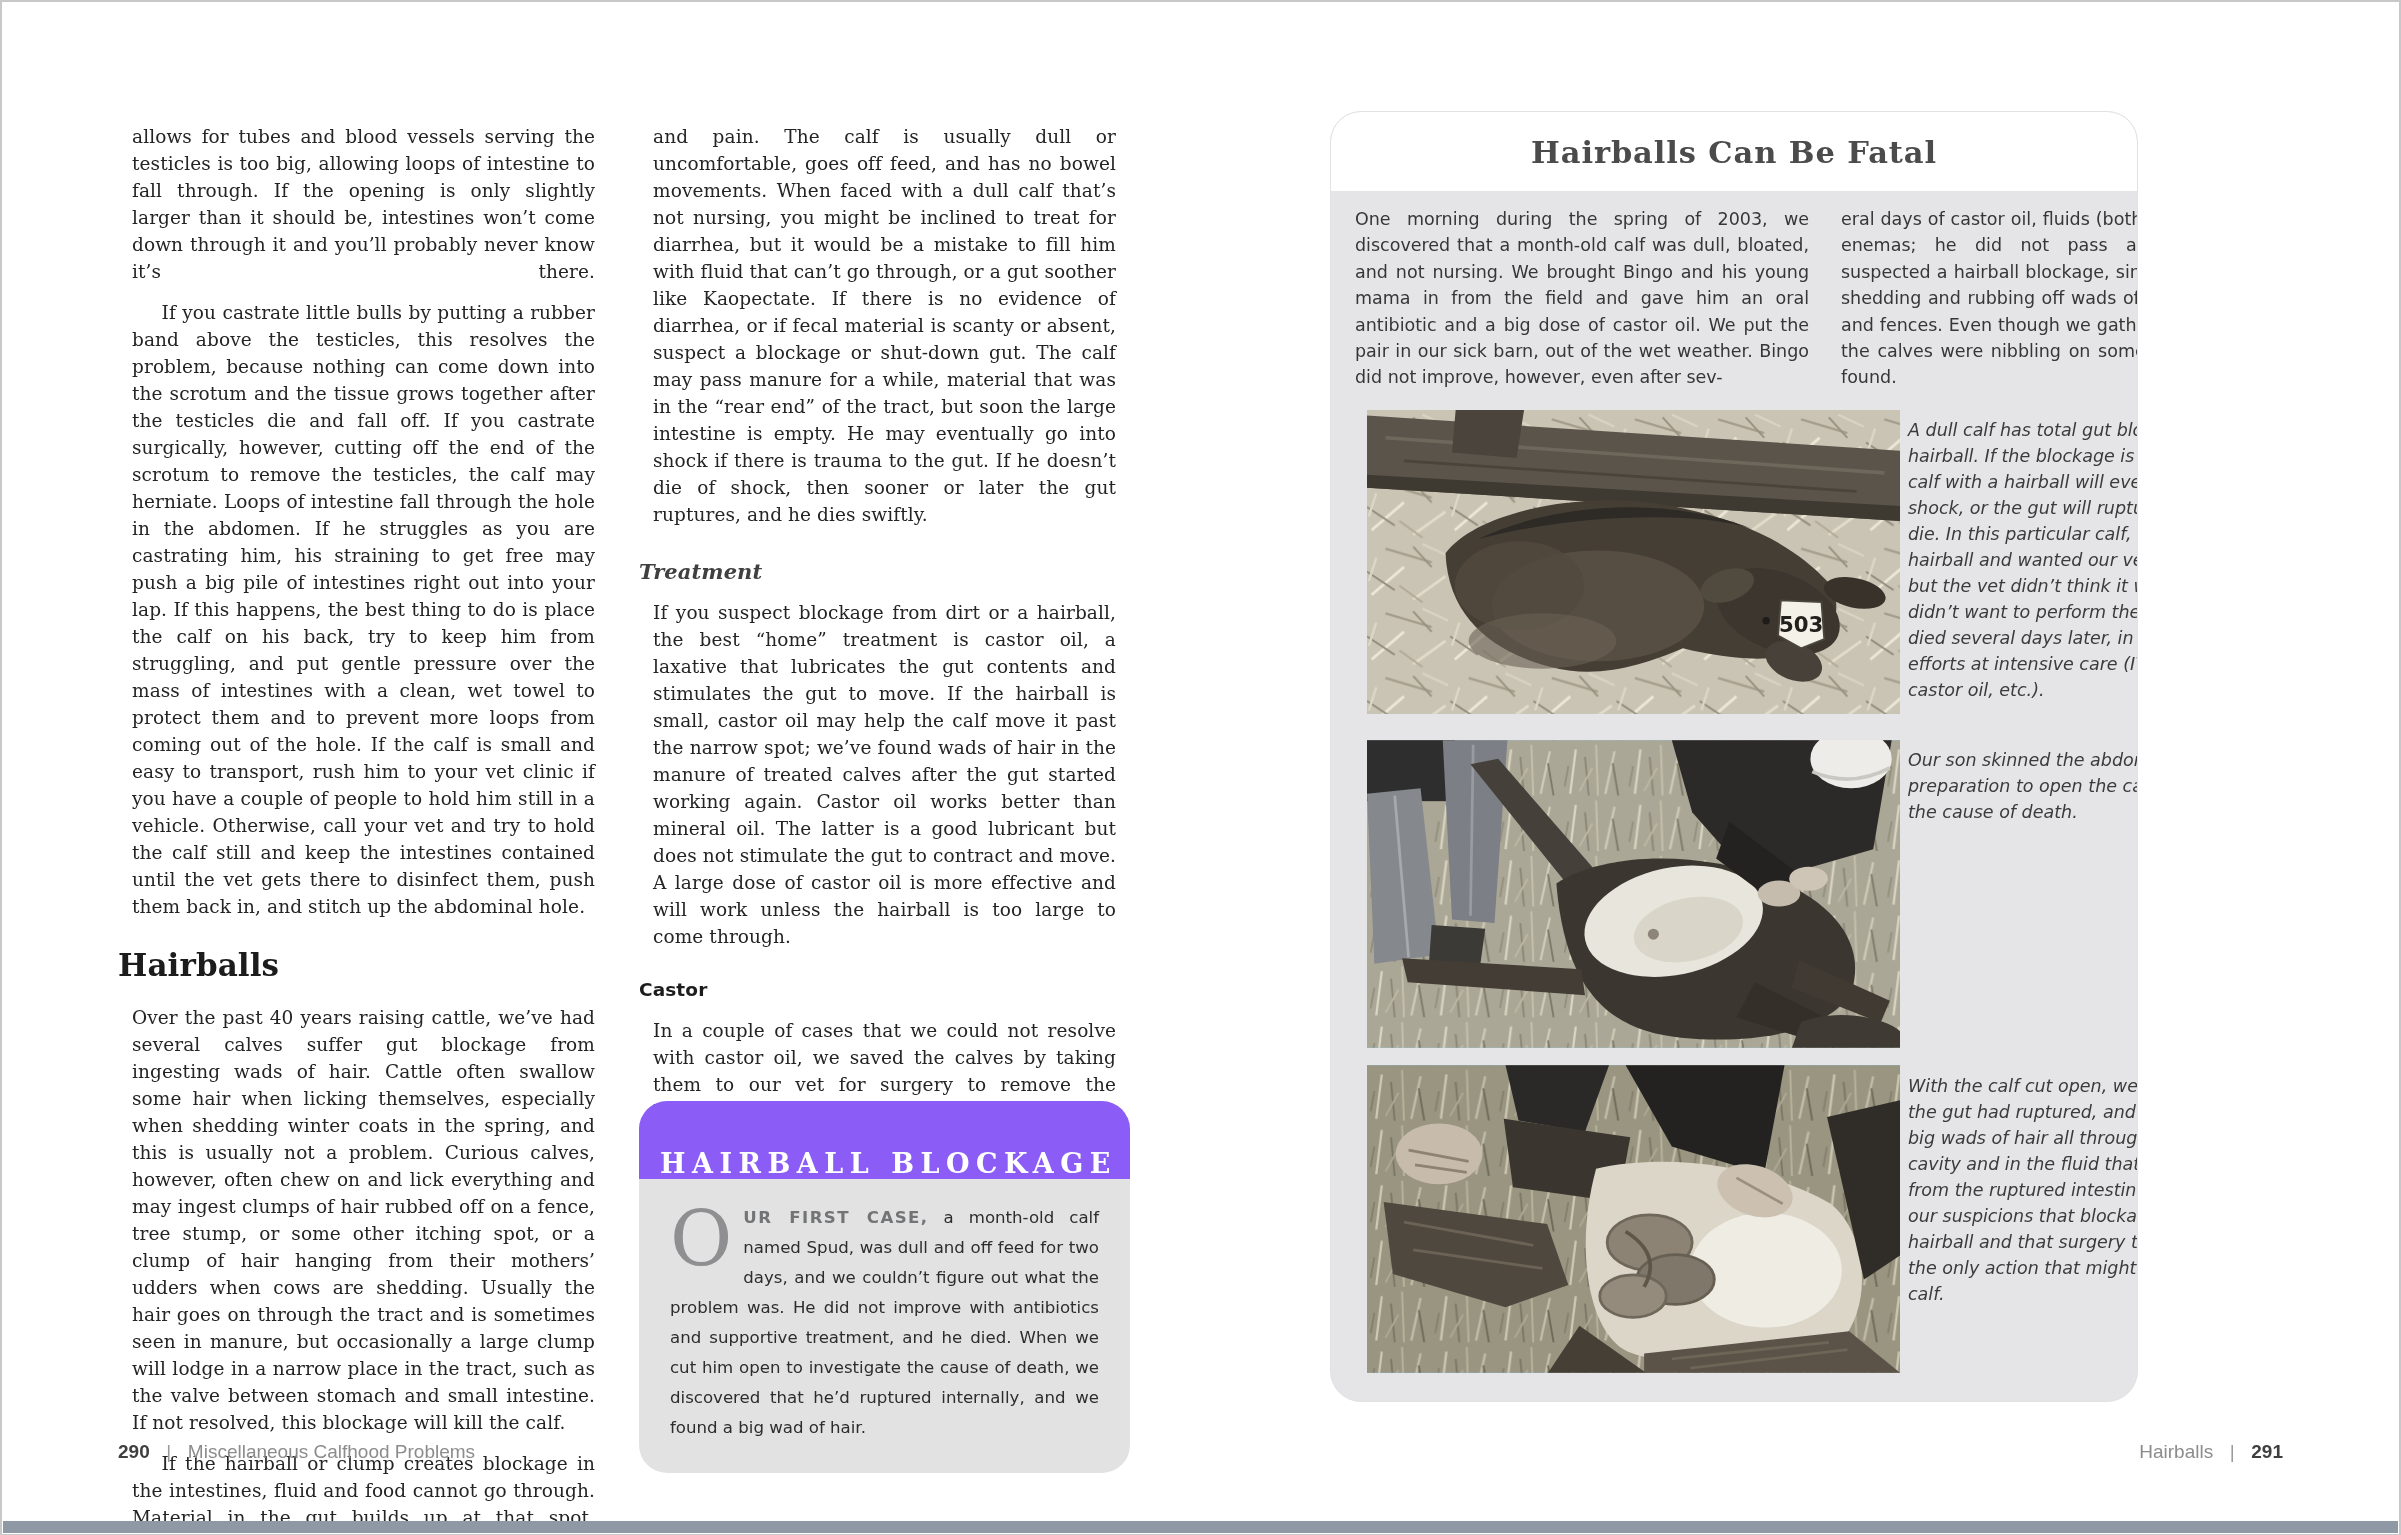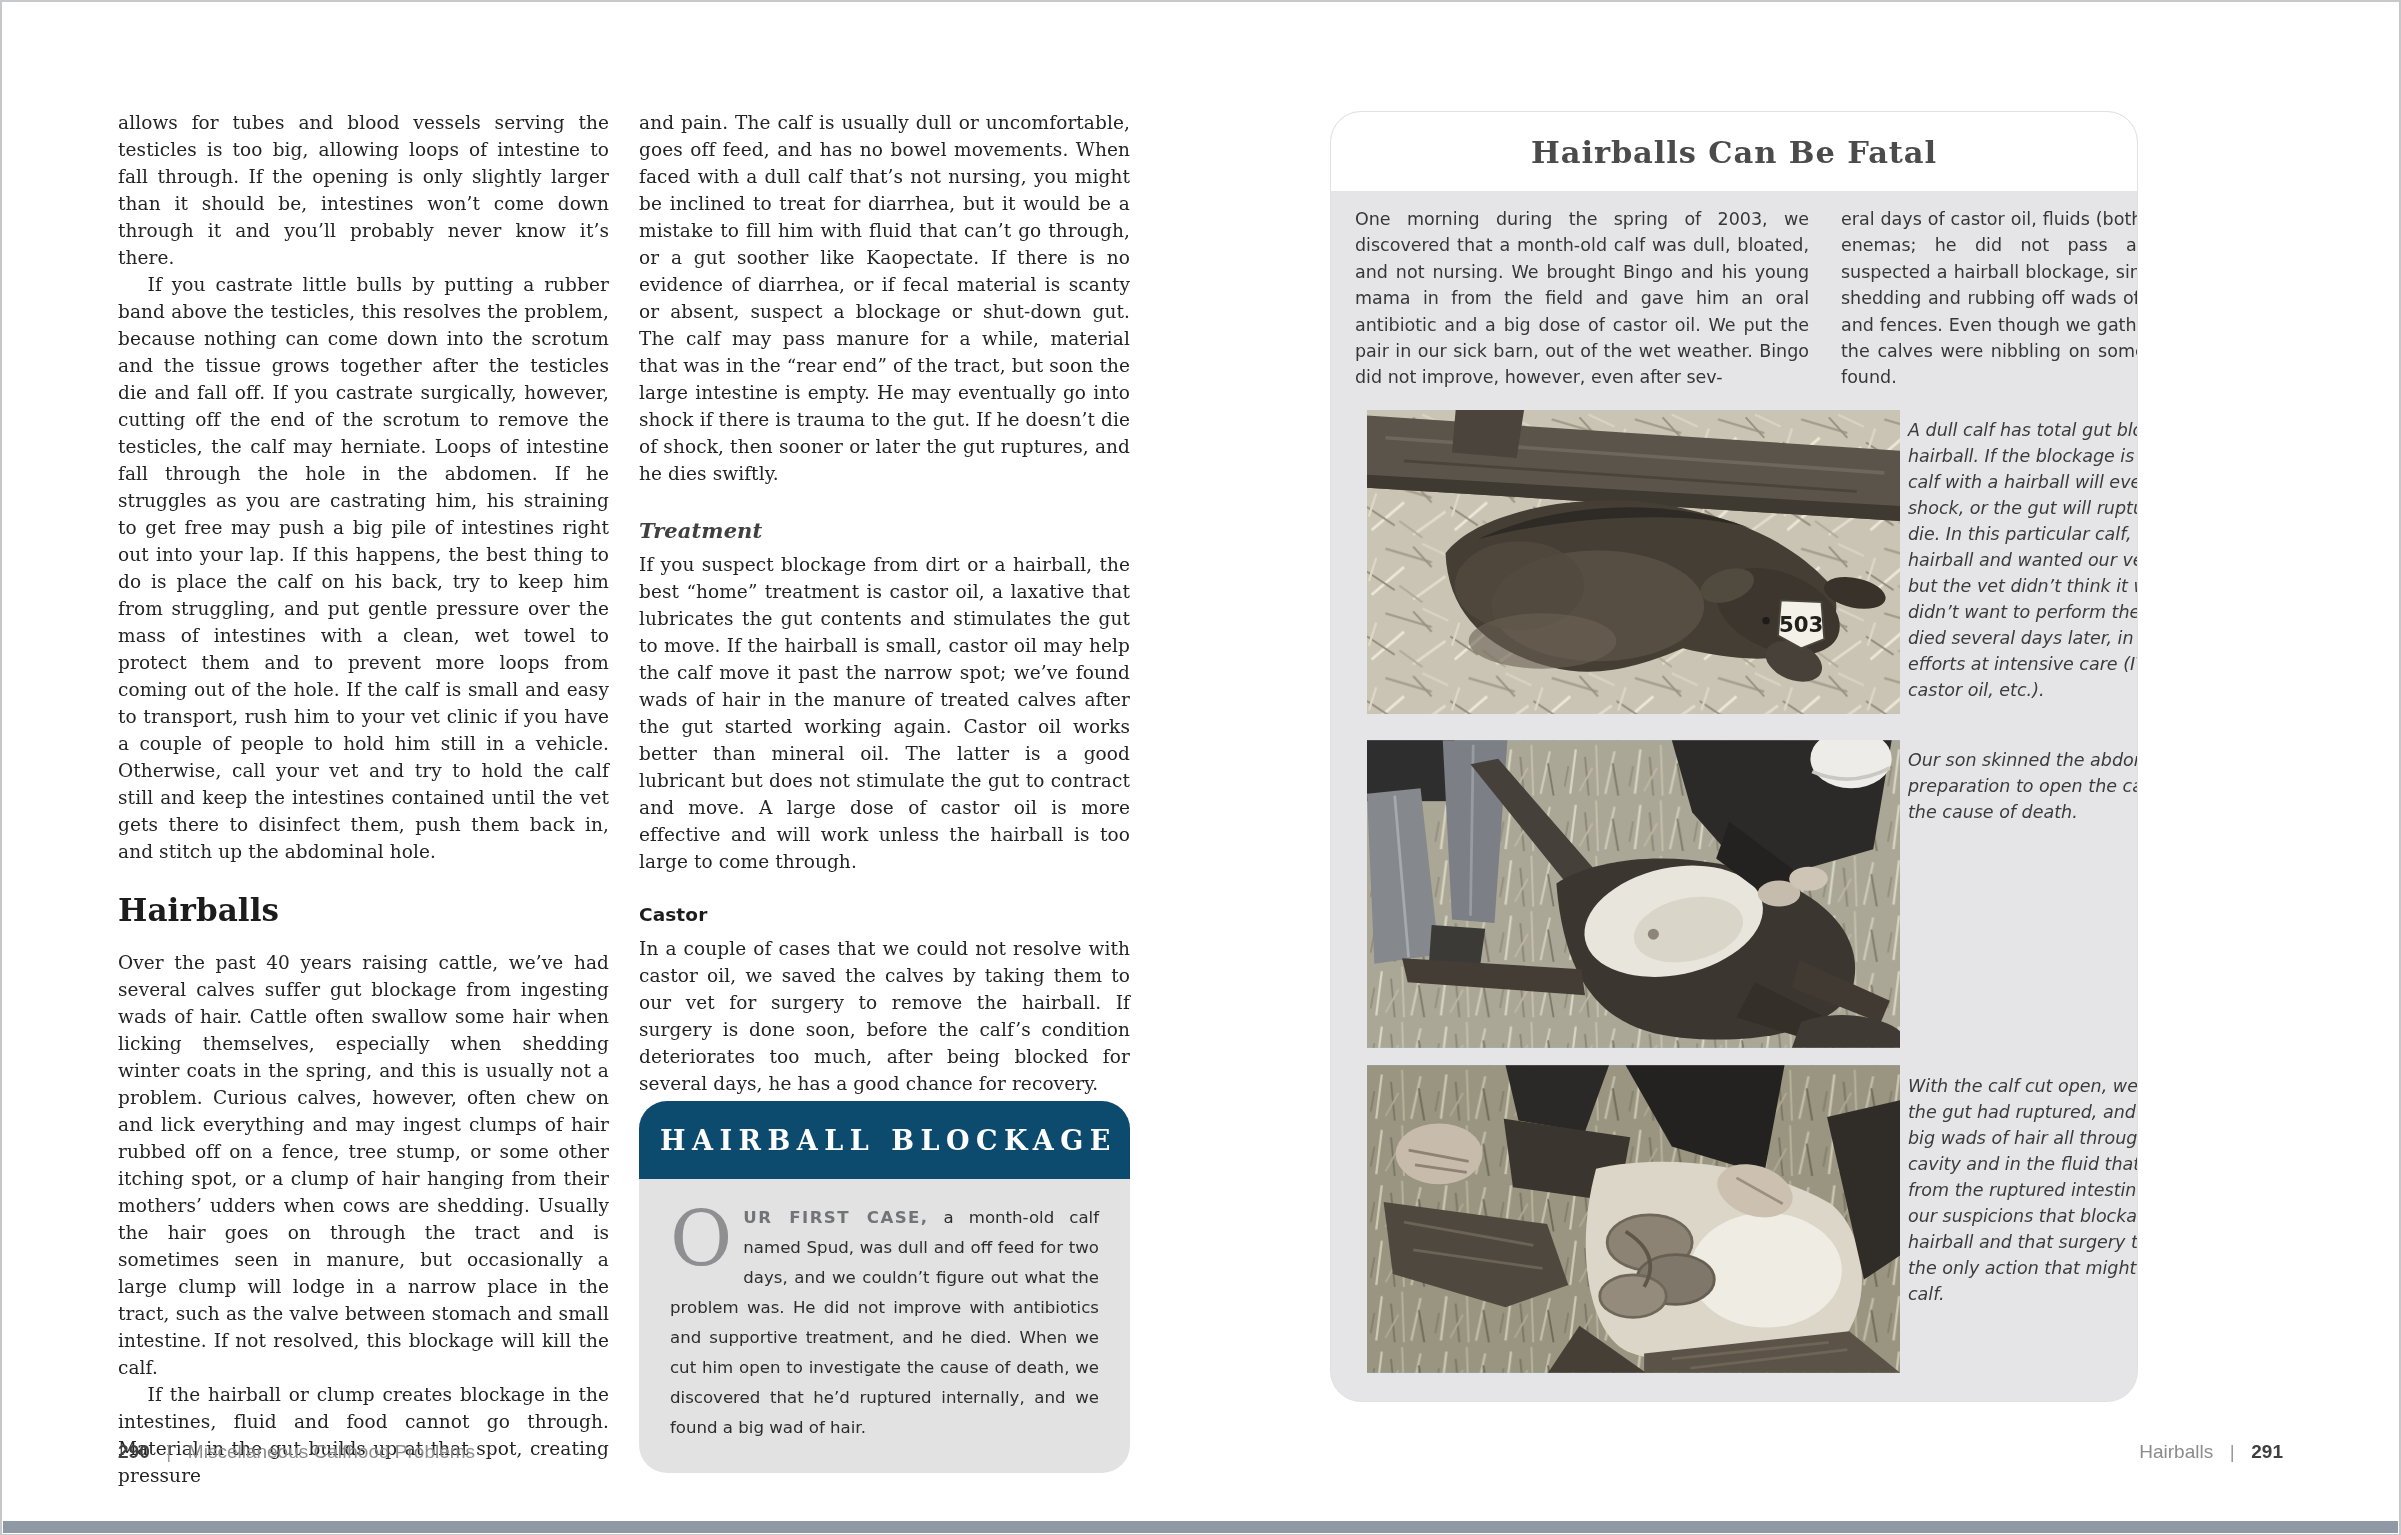--- a/index.html
+++ b/index.html
@@ -6,34 +6,34 @@
   body{width:2401px;height:1536px;position:relative;background:#ffffff;overflow:hidden;
        font-family:"DejaVu Serif", serif;}
   .outer-frame{position:absolute;inset:0;border:2.8px solid #c6c8ca;box-sizing:border-box;}
   .bottom-strip{position:absolute;left:2.8px;right:2.8px;bottom:2.8px;height:12px;background:#8f99a6;}
 
   
   .serif-col{position:absolute;font-size:18.5px;line-height:27px;color:#242424;
              text-align:justify;letter-spacing:0.1px;}
   .col1{left:118px;top:109px;width:491px;}
   .col2{left:639px;top:109px;width:491px;}
-  .para{margin:0;}
+  .para{margin:14px;}
   .para.indent{text-indent:29.6px;}
   .para.jlast{text-align-last:justify;}
   .sec-heading{font-family:"DejaVu Serif",serif;font-weight:bold;font-size:31px;
                color:#1c1c1c;margin:28px 0 22px 0;text-align:left;line-height:1.1;}
   .sub-heading-italic{font-family:"DejaVu Serif",serif;font-weight:bold;font-style:italic;
                font-size:21px;color:#404040;margin:29.6px 0 7.4px 0;text-align:left;}
   .sub-heading-sans{font-family:"DejaVu Sans",sans-serif;font-weight:bold;font-size:18.5px;
                color:#1c1c1c;margin:26px 0 7.4px 0;text-align:left;}
 
   
   .case-box{position:absolute;left:639px;top:1101px;width:491px;border-radius:28px;
             overflow:hidden;}
-  .case-box-head{background:#0c4a6e;height:78px;display:flex;align-items:center;
+  .case-box-head{background:#8b5cf6;height:78px;display:flex;align-items:flex-end;
             justify-content:center;padding-left:8px;}
   .case-box-title{font-family:"DejaVu Serif",serif;font-weight:bold;font-size:27px;
             color:#ffffff;letter-spacing:6.5px;}
   .case-box-body{background:#e2e2e3;padding:24px 31px 29.6px 31px;
             font-family:"DejaVu Sans",sans-serif;font-size:16.6px;line-height:30px;
             color:#2d2d2d;text-align:justify;}
   .dropcap{float:left;font-family:"DejaVu Serif",serif;font-size:76px;line-height:59px;
             color:#8f8f91;margin:5.5px 11px 0 0;}
   .case-lead{font-weight:bold;color:#737476;letter-spacing:1.4px;}
 

